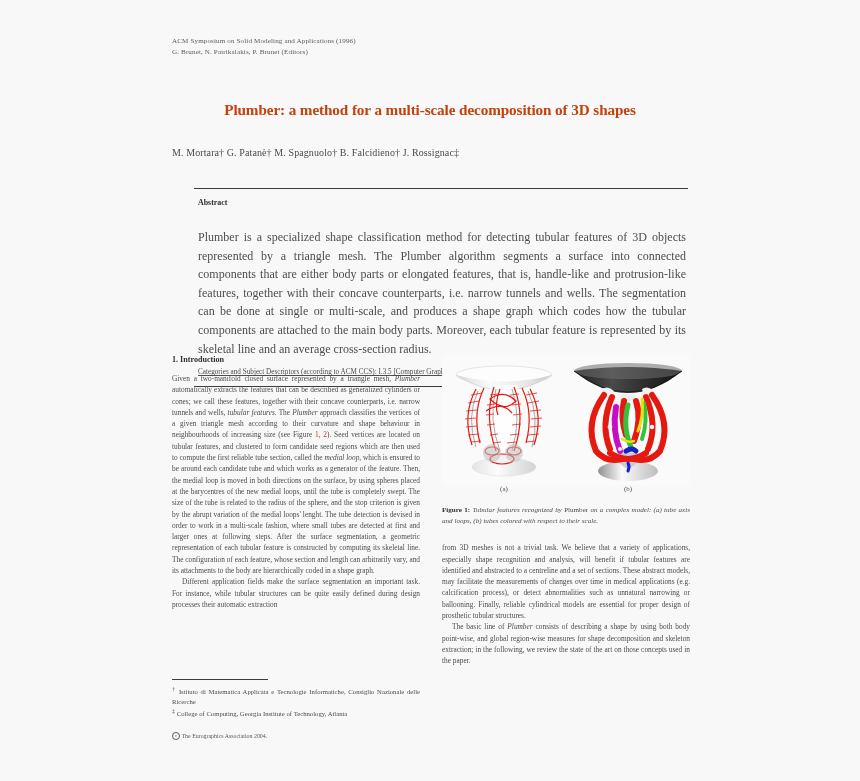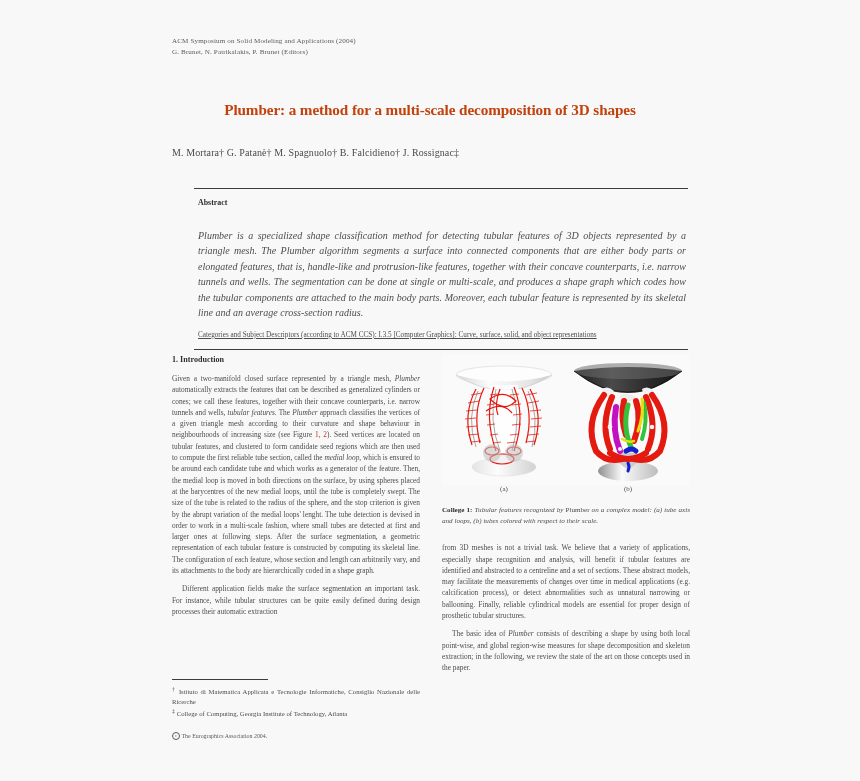--- a/index.html
+++ b/index.html
@@ -70,22 +70,21 @@
   .abstract-inner {
     padding: 9px 2px 8px 4px;
   }
   .abs-heading {
     font-weight: bold;
     font-size: 7.9px;
     color: #2f2f2f;
     margin-bottom: 21px;
   }
   .abs-body {
-    font-style: italic;
-    font-size: 10px;
+    font-size: 12px;
     line-height: 1.55;
     text-align: justify;
     color: #4d4d4d;
   }
   .abs-cat {
     margin-top: 9px;
     font-size: 7.2px;
     line-height: 1.55;
     text-align: justify;
     color: #4d4d4d;
@@ -118,21 +117,20 @@
     font-size: 7.35px;
     line-height: 1.54;
     text-align: justify;
     color: #4d4d4d;
     margin: 0 0 0 0;
     text-indent: 0;
     hyphens: auto;
     -webkit-hyphens: auto;
   }
   p.body + p.body {
-    margin-top: 7px;
     text-indent: 10px;
   }
   p.body i { font-style: italic; }
   .cite { color: #c03020; }
 
   
   .figure {
     position: relative;
     width: 248px;
   }
@@ -211,21 +209,21 @@
   }
 </style>
 </head>
 <body>
 
 <div class="page">
 
   <div class="content">
 
     <div class="runhead">
-      <div>ACM Symposium on Solid Modeling and Applications (2004)</div>
+      <div>ACM Symposium on Solid Modeling and Applications (1996)</div>
       <div>G. Brunet, N. Patrikalakis, P. Brunet (Editors)</div>
     </div>
 
     <div class="title">
       <div>Plumber: a method for a multi-scale decomposition of 3D shapes</div>
     </div>
 
     <div class="authors">M. Mortara† G. Patanè† M. Spagnuolo† B. Falcidieno† J. Rossignac‡</div>
 
     <div class="abstract-wrap">
@@ -392,28 +390,28 @@
               <circle cx="54" cy="94" r="2" fill="#f0f0f0"></circle>
             </svg>
           </div>
         </div>
 
         <div class="fig-labels">
           <span class="fig-label a">(a)</span>
           <span class="fig-label b">(b)</span>
         </div>
 
-        <div class="fig-caption"><b>College 1:</b><i> Tubular features recognized by </i><span>Plumber</span><i> on a complex model: (a) tube axis and loops, (b) tubes colored with respect to their scale.</i></div>
+        <div class="fig-caption"><b>Figure 1:</b><i> Tubular features recognized by </i><span>Plumber</span><i> on a complex model: (a) tube axis and loops, (b) tubes colored with respect to their scale.</i></div>
       </div>
 
       <div style="height:16px"></div>
 
       <p class="body">from 3D meshes is not a trivial task. We believe that a variety of applications, especially shape recognition and analysis, will benefit if tubular features are identified and abstracted to a centreline and a set of sections. These abstract models, may facilitate the measurements of changes over time in medical applications (e.g. calcification process), or detect abnormalities such as unnatural narrowing or ballooning. Finally, reliable cylindrical models are essential for proper design of prosthetic tubular structures.</p>
 
-      <p class="body"><span>The basic idea of </span><i>Plumber</i><span> consists of describing a shape by using both local point-wise, and global region-wise measures for shape decomposition and skeleton extraction; in the following, we review the state of the art on those concepts used in the paper.</span></p>
+      <p class="body"><span>The basic line of </span><i>Plumber</i><span> consists of describing a shape by using both body point-wise, and global region-wise measures for shape decomposition and skeleton extraction; in the following, we review the state of the art on those concepts used in the paper.</span></p>
     </div>
   </div>
 
   <div class="footnotes">
     <div class="fn-rule"></div>
     <div class="fn"><sup>†</sup><span> Istituto di Matematica Applicata e Tecnologie Informatiche, Consiglio Nazionale delle Ricerche</span></div>
     <div class="fn"><sup>‡</sup><span> College of Computing, Georgia Institute of Technology, Atlanta</span></div>
     <div class="copyright"><span class="copy-c">c</span><span>The Eurographics Association 2004.</span></div>
   </div>
 

